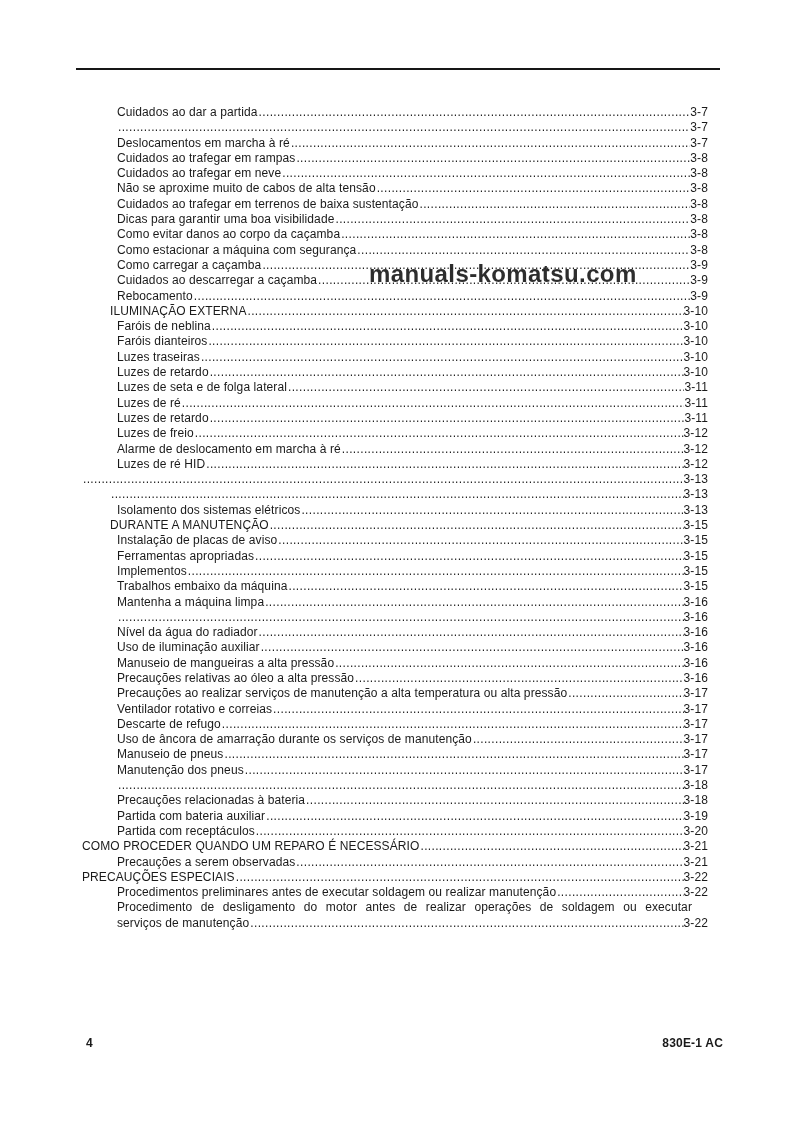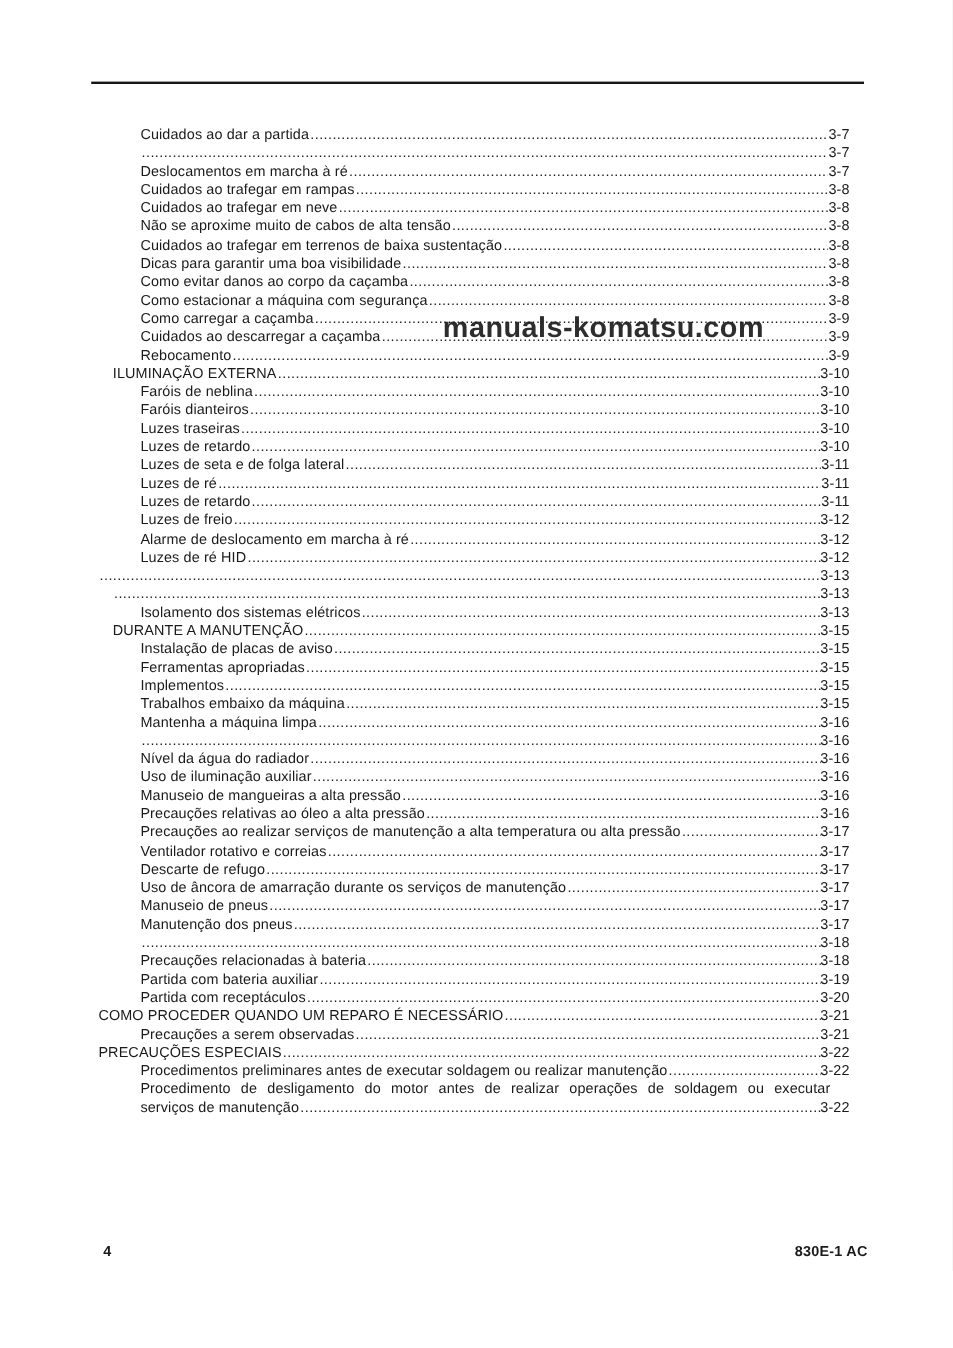--- a/index.html
+++ b/index.html
@@ -42,21 +42,21 @@
     overflow: hidden;
     margin-left: 1px;
     min-width: 0;
   }
   .leader::after {
     content: "..................................................................................................................................................................................................................................................................................";
     letter-spacing: 0.35px;
   }
   .pg { flex: 0 0 auto; }
   .lvl0 { margin-left: 0; }
-  .lvl1 { margin-left: 12px; }
+  .lvl1 { margin-left: 28px; }
   .lvl2 { margin-left: 35px; }
   .cont-first {
     display: block;
     line-height: 15.3px;
     height: 15.3px;
     width: 575px;
     text-align: justify;
     text-align-last: justify;
     white-space: normal;
     overflow: hidden;

